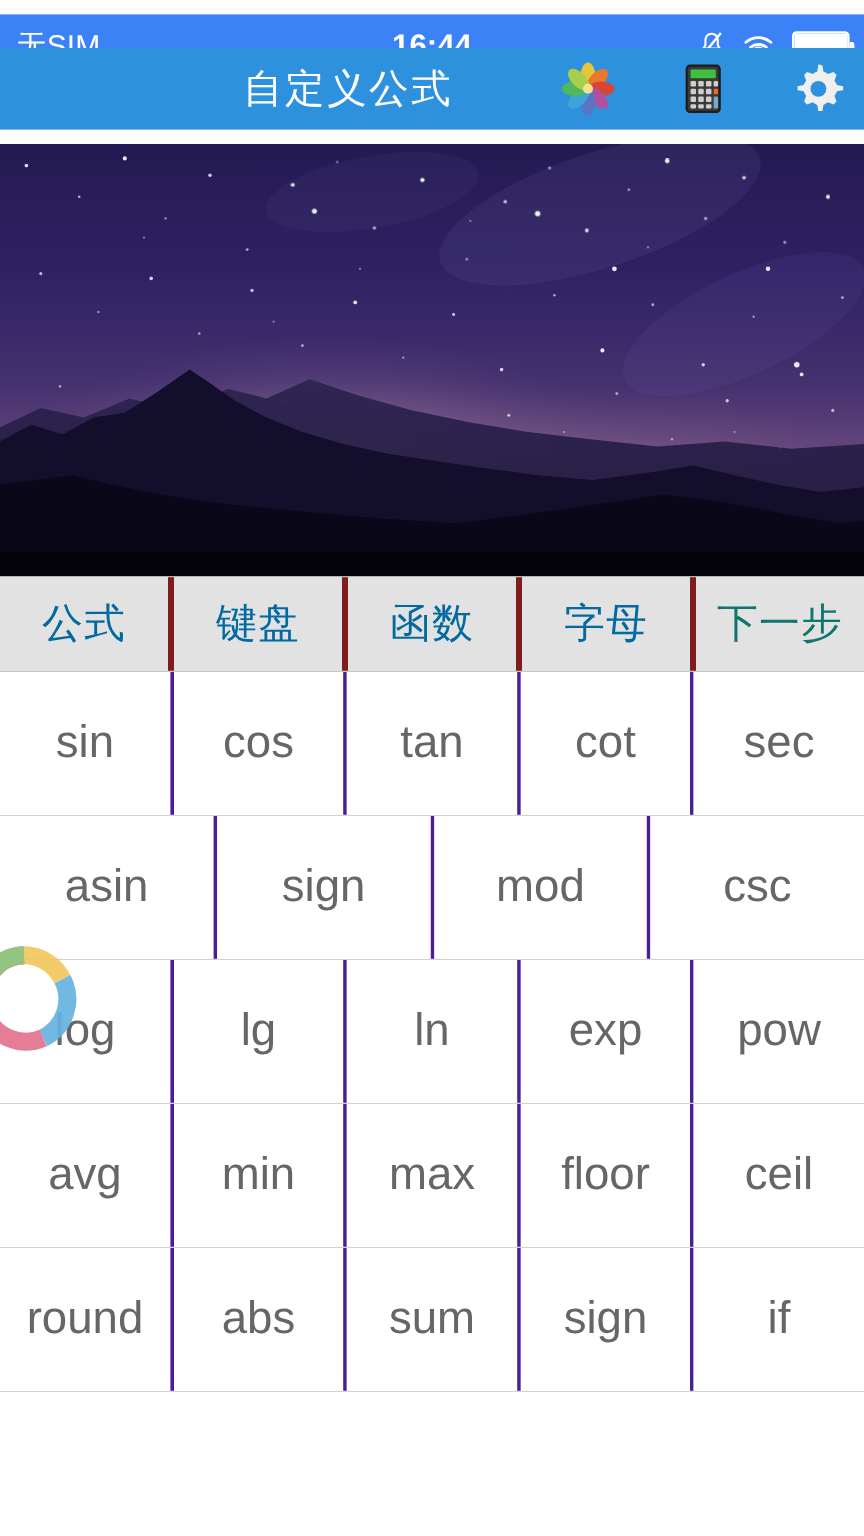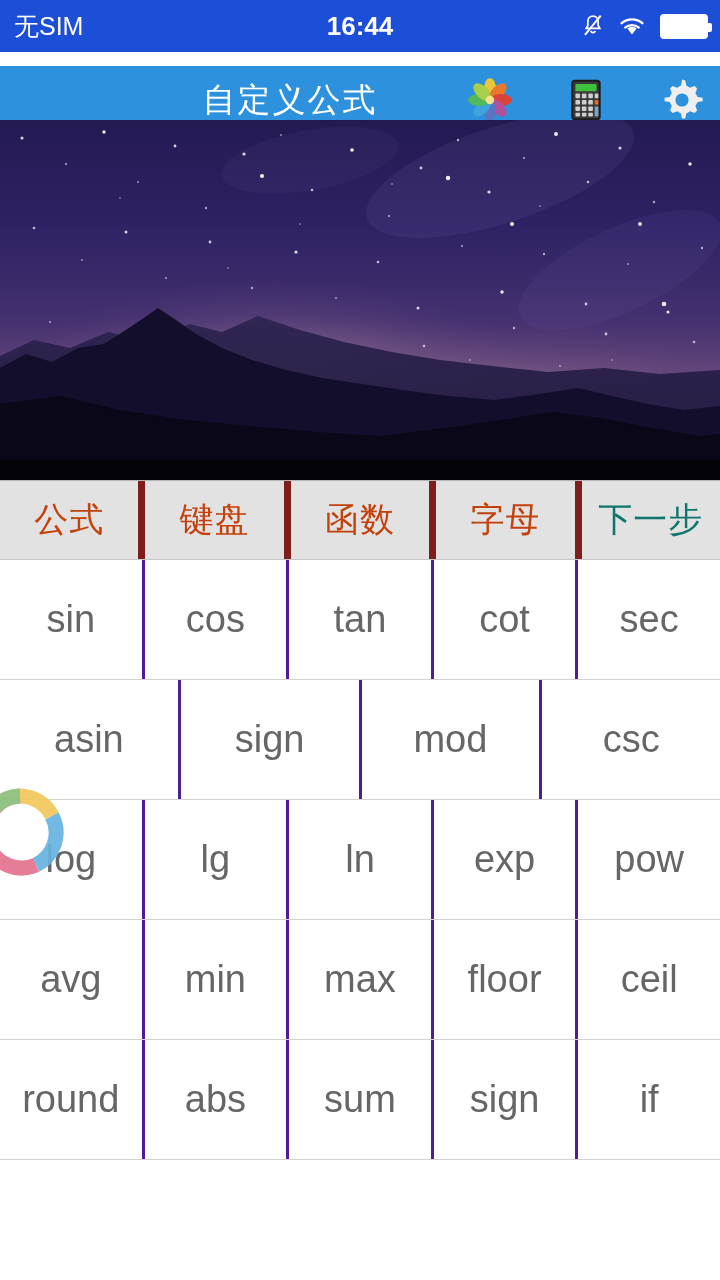--- a/index.html
+++ b/index.html
@@ -6,43 +6,43 @@
   html, body {
     width:720px; height:1280px;
     background:#ffffff;
     font-family:"Liberation Sans","DejaVu Sans",sans-serif;
     overflow:hidden;
   }
   .phone { position:relative; width:720px; height:1280px; background:#fff; }
 
   
   .statusbar {
-    position:absolute; top:0; left:0; width:720px; height:52px;
-    background:#1d4ed8; color:#ffffff;
+    position:absolute; top:12px; left:0; width:720px; height:52px;
+    background:#3b82f6; color:#ffffff;
     display:flex; align-items:center;
   }
   .sb-carrier { position:absolute; left:14px; font-size:25px; letter-spacing:0px; }
   .sb-clock { position:absolute; left:0; width:720px; text-align:center; font-size:26px; font-weight:600; }
   .sb-icons { position:absolute; right:12px; display:flex; align-items:center; gap:13px; }
 
   .icon-mute { width:22px; height:26px; position:relative; }
   .icon-wifi { width:30px; height:22px; position:relative; }
   .icon-batt {
     width:48px; height:25px; border:2.5px solid #ffffff; border-radius:4px;
     position:relative; display:flex; align-items:center;
   }
   .icon-batt::after{
     content:""; position:absolute; right:-6px; top:7px;
     width:4px; height:9px; background:#ffffff; border-radius:0 2px 2px 0;
   }
   .batt-fill { height:100%; width:100%; background:#ffffff; border-radius:1px; }
 
   
   .appbar {
-    position:absolute; top:66px; left:0; width:720px; height:68px;
+    position:absolute; top:40px; left:0; width:720px; height:68px;
     background:#2e91de; display:flex; align-items:center;padding-left:16px;
   }
   .appbar-title {
     position:absolute; left:0; width:720px; text-align:center;
     color:#ffffff; font-size:33px; letter-spacing:2px;
     transform:translateX(-70px);
   }
   .appbar-actions {
     position:absolute; right:14px; display:flex; align-items:center; gap:48px;
   }
@@ -56,22 +56,22 @@
   .banner svg { display:block; width:720px; height:360px; }
 
   
   .tabbar {
     position:absolute; top:480px; left:0; width:720px; height:80px;
     display:flex; background:#e2e2e2;
     border-top:1px solid #b4b4b4; border-bottom:1px solid #c8c8c8;
   }
   .tab {
     flex:1 1 0; display:flex; align-items:center; justify-content:center;
-    font-size:34px; color:#c2410c; letter-spacing:1px;
-    border-right:7px solid #7f1d1d; background:#e2e2e2;
+    font-size:34px; color:#0369a1; letter-spacing:1px;
+    border-right:5px solid #7f1d1d; background:#e2e2e2;
   }
   .tab:last-child { border-right:none; }
   .tab.accent { color:#0f766e; }
 
   
   .grid {
     position:absolute; top:560px; left:0; width:720px;
     display:flex; flex-direction:column;
   }
   .grow { display:flex; height:120px; border-bottom:1px solid #d2d2d2; }

